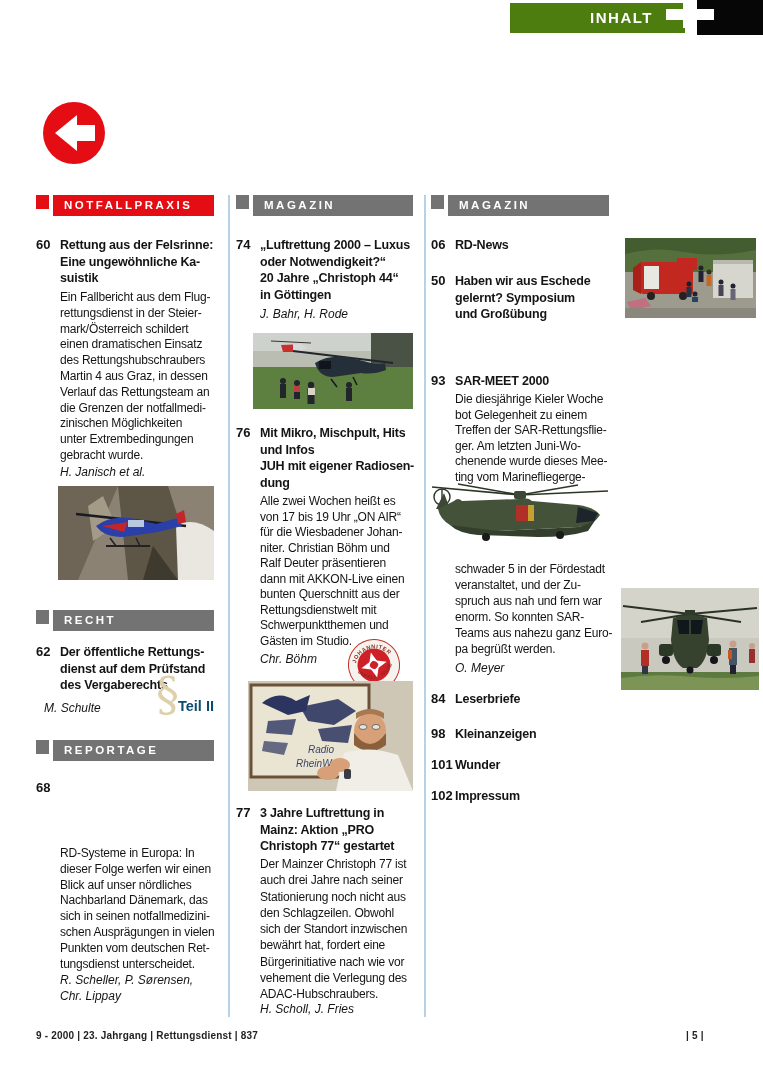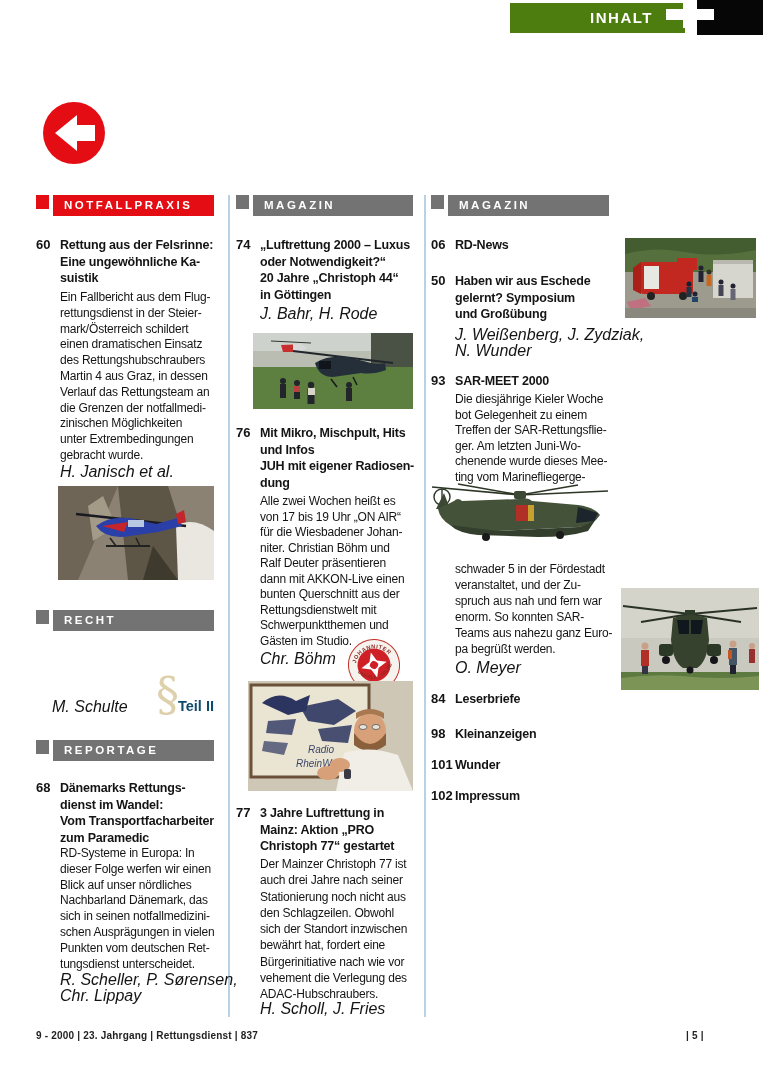--- a/index.html
+++ b/index.html
@@ -23,21 +23,21 @@
   .sec-hdr{display:flex;height:21px;border-radius:7px;}
   .sec-hdr .notch{width:13px;height:14px;}
   .sec-hdr .bar{flex:1;margin-left:4px;color:#fff;font-weight:bold;font-size:11.5px;
                 letter-spacing:2.5px;line-height:21px;padding-left:11px;white-space:nowrap;overflow:hidden;}
   .red{background:#e30d13;} .blue{background:#737373;}
   
   .entry .num{position:absolute;left:0;top:0;font-weight:bold;font-size:13px;}
   .entry .content{margin-left:24px;}
   .title{font-weight:bold;font-size:12.5px;line-height:16.5px;white-space:pre-line;letter-spacing:-0.2px;}
   .body{font-size:12px;line-height:15.8px;white-space:pre-line;letter-spacing:-0.2px;}
-  .authors{font-style:italic;font-size:16px;line-height:16px;white-space:pre-line;}
+  .authors{font-style:italic;font-size:12px;line-height:16px;white-space:pre-line;}
   .paragraph-sign{position:absolute;left:120px;top:-27px;font-size:46px;line-height:46px;
                   color:#ddd0ab;font-family:"DejaVu Serif",serif;}
   .teil{position:absolute;left:142px;top:0;color:#0c4a6e;font-weight:bold;font-size:14.5px;}
   .photo{display:block;}
   .footer{font-weight:bold;font-size:10px;color:#222;letter-spacing:0.2px;}
 </style>
 </head>
 <body>
 
 <div class="page">
@@ -103,39 +103,41 @@
       <line x1="78" y1="52" x2="82" y2="60" stroke="#222" stroke-width="1.5"></line>
       <line x1="48" y1="60" x2="92" y2="60" stroke="#222" stroke-width="2"></line>
     </g>
   </svg>
 
   <div class="abs sec-hdr" style="left:36px;top:610px;width:178px">
     <div class="notch blue"></div>
     <div class="bar blue">RECHT</div>
   </div>
 
+  <div class="abs entry" style="left:36px;top:644px;width:180px">
+    <span class="num">62</span>
+    <div class="content">
+        <div class="title">Der öffentliche Rettungs-
+dienst auf dem Prüfstand
+des Vergaberechts</div>
+      </div>
+  </div>
   <div class="abs" style="left:36px;top:698px;width:180px;height:40px">
-    <span class="authors" style="margin-left:16px">M. Schulte</span>
+    <span class="authors" style="margin-left:8px">M. Schulte</span>
     <span class="paragraph-sign">§</span>
     <span class="teil">Teil II</span>
   </div>
 
   <div class="abs sec-hdr" style="left:36px;top:740px;width:178px">
     <div class="notch blue"></div>
     <div class="bar blue">REPORTAGE</div>
   </div>
 
   <div class="abs entry" style="left:36px;top:780px;width:180px">
     <span class="num">68</span>
-    <div class="content">
-        <div class="title">Dänemarks Rettungs-
-dienst im Wandel:
-Vom Transportfacharbeiter
-zum Paramedic</div>
-      </div>
   </div>
   <div class="abs authors" style="left:60px;top:972px">R. Scheller, P. Sørensen,
 Chr. Lippay</div>
   <div class="abs body" style="left:60px;top:846px;width:170px">RD-Systeme in Europa: In
 dieser Folge werfen wir einen
 Blick auf unser nördliches
 Nachbarland Dänemark, das
 sich in seinen notfallmedizini-
 schen Ausprägungen in vielen
 Punkten vom deutschen Ret-
@@ -287,22 +289,20 @@
   </div>
 
   <div class="abs entry" style="left:431px;top:273px;width:180px">
     <span class="num">50</span>
     <div class="content">
         <div class="title">Haben wir aus Eschede
 gelernt? Symposium
 und Großübung</div>
       </div>
   </div>
-  <div class="abs authors" style="left:455px;top:327px">J. Weißenberg, J. Zydziak,
-N. Wunder</div>
 
   <div class="abs entry" style="left:431px;top:373px;width:180px">
     <span class="num">93</span>
     <div class="content">
         <div class="title">SAR-MEET 2000</div>
       </div>
   </div>
   <div class="abs body" style="left:455px;top:392px;width:160px;line-height:15.5px">Die diesjährige Kieler Woche
 bot Gelegenheit zu einem
 Treffen der SAR-Rettungsflie-

